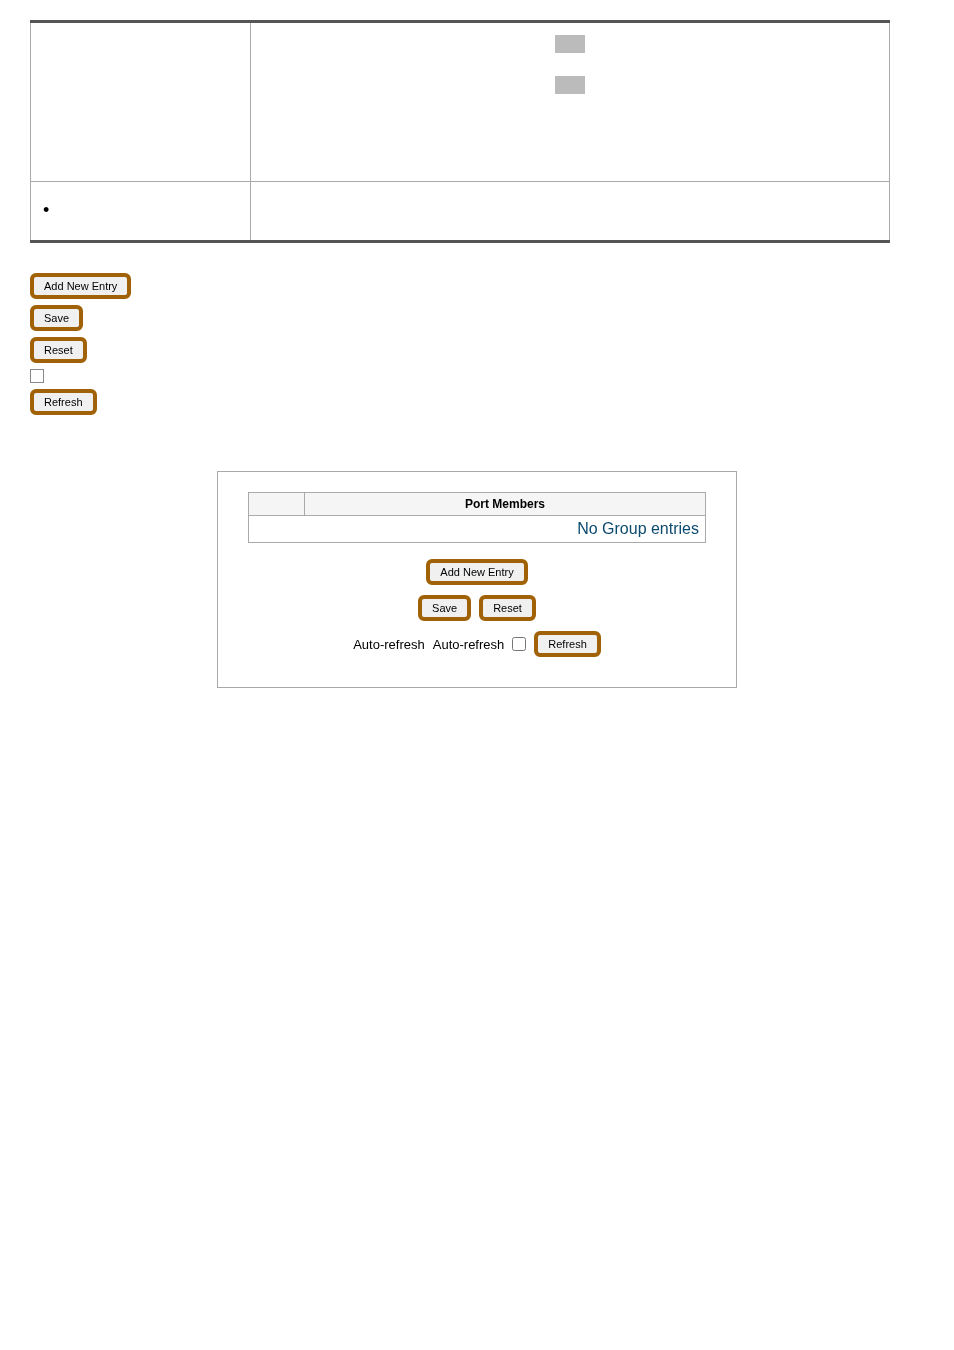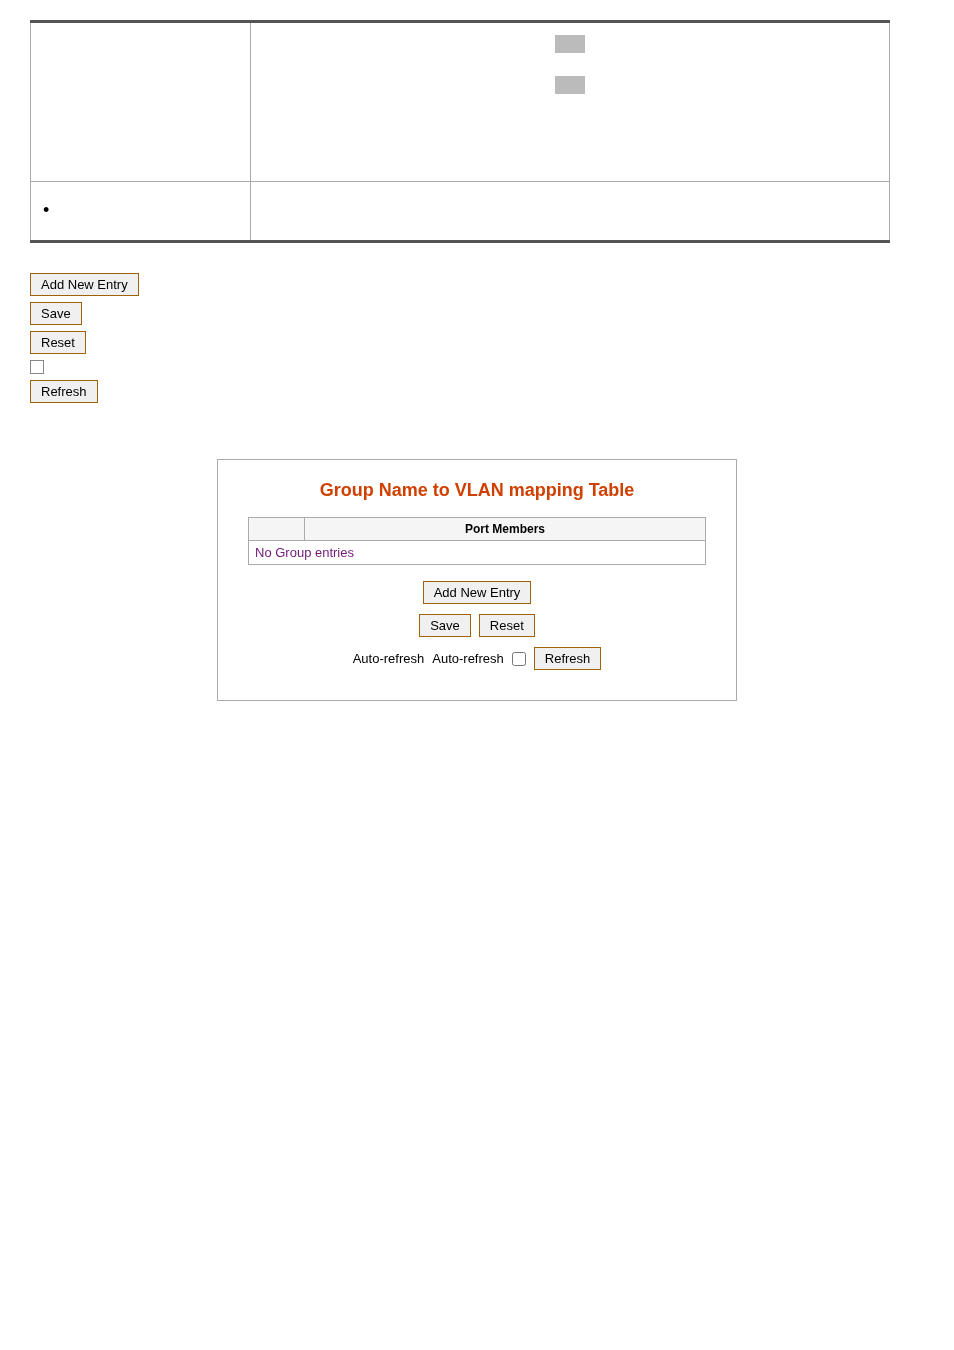--- a/index.html
+++ b/index.html
@@ -58,26 +58,26 @@
     
     .button-section {
       padding: 20px 30px;
     }
 
     .button-section .btn-row {
       margin-bottom: 6px;
     }
 
     .btn {
-      border: 1px solid #a16207;
+      border: 4px solid #a16207;
       background: #f0f0f0;
       padding: 3px 10px;
-      font-size: 13px;
+      font-size: 11px;
       cursor: pointer;
-      border-radius: 0;
+      border-radius: 6px;
     }
 
     .auto-refresh-row {
       display: flex;
       align-items: center;
       gap: 6px;
       margin-bottom: 6px;
     }
 
     .checkbox-small {
@@ -130,23 +130,23 @@
     }
 
     .vlan-table .header-port-members {
       text-align: center;
       font-weight: bold;
       color: #000;
       background: #f5f5f5;
     }
 
     .vlan-table .no-entries {
-      text-align: left;
-      color: #701a75;
-      font-size: 13px;
+      text-align: right;
+      color: #0c4a6e;
+      font-size: 16px;
     }
 
     .card-buttons {
       display: flex;
       flex-direction: column;
       align-items: center;
       gap: 10px;
     }
 
     .card-btn-row {
@@ -201,21 +201,20 @@
   <div class="auto-refresh-row">
     <div class="checkbox-small"></div>
   </div>
   <div class="btn-row">
     <button class="btn">Refresh</button>
   </div>
 </div>
 
 <div class="main-section">
   <div class="card">
-    <div class="card-title">Group Name to VLAN mapping Table</div>
 
     <table class="vlan-table">
       <thead>
         <tr>
           <th colspan="3" style="border:1px solid #aaa; background:#f5f5f5;"></th>
           <th colspan="10" class="header-port-members">Port Members</th>
         </tr>
       </thead>
       <tbody>
         <tr>

